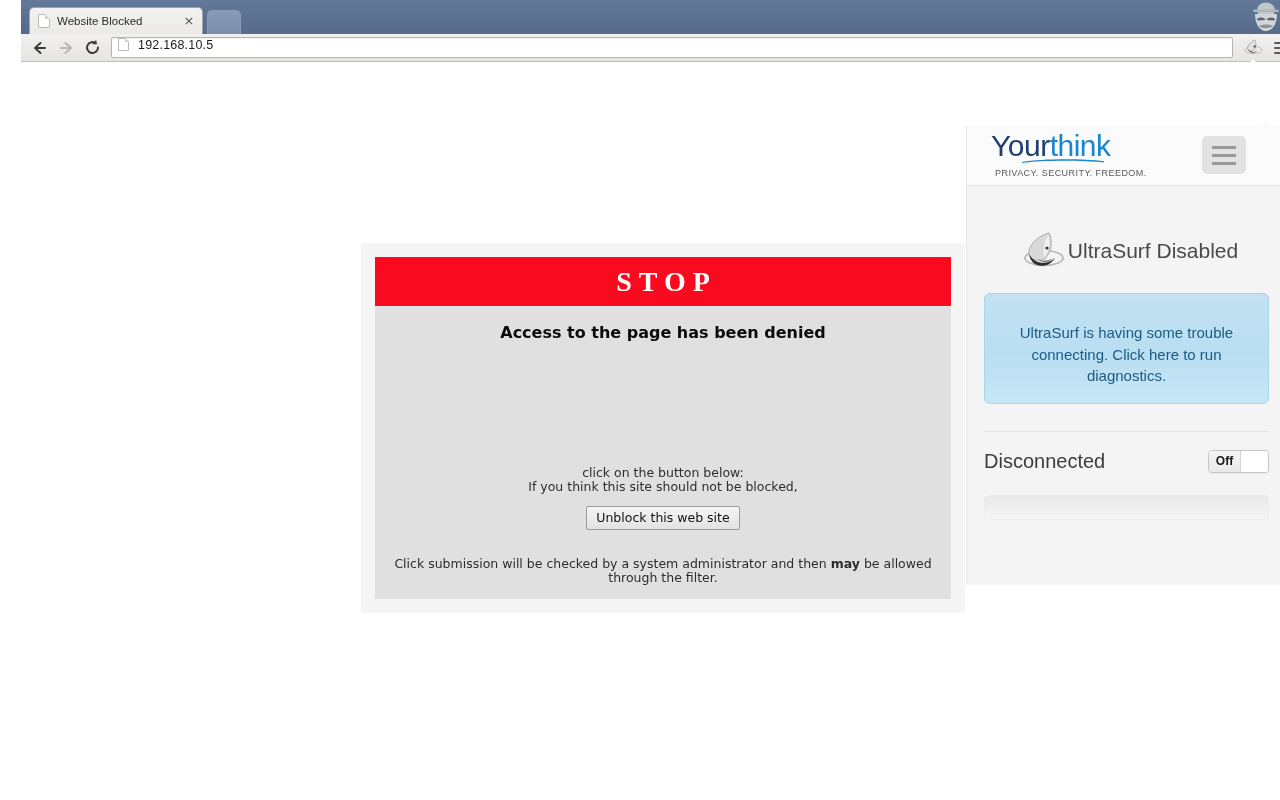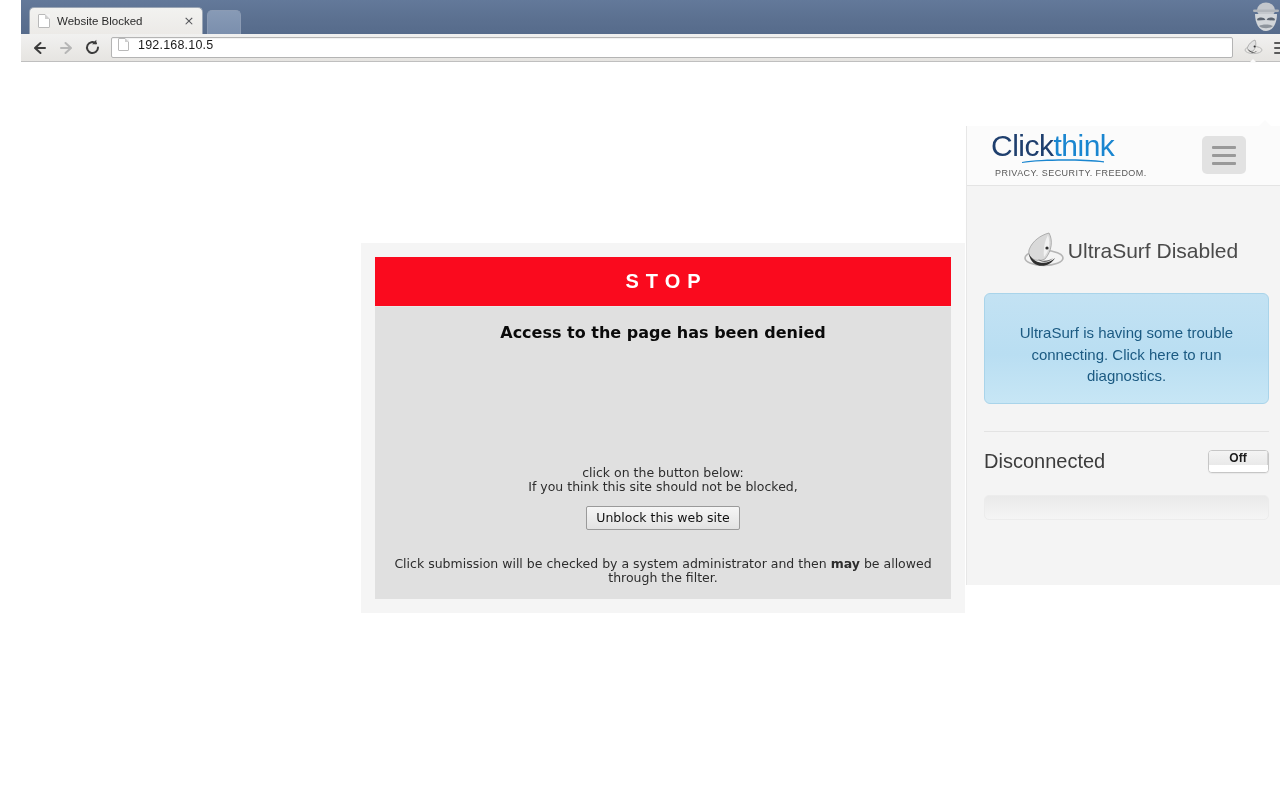--- a/index.html
+++ b/index.html
@@ -170,25 +170,25 @@
     padding: 14px;
   }
   .stop-banner {
     background: #fa0a1e;
     height: 50px;
     display: flex; align-items: center; justify-content: center;
     border-bottom: 1px solid #e8e8e8;
   }
   .stop-banner-text {
     color: #ffffff;
-    font-size: 20px;
+    font-size: 28px;
     font-weight: bold;
     letter-spacing: 7px;
     text-indent: 7px;
-    font-family: Liberation Sans, sans-serif;
+    font-family: Liberation Serif, serif;
   }
   .block-body {
     background: #e0e0e0;
     padding: 16px 12px 14px 12px;
     min-height: 292px;
     display: flex;
     flex-direction: column;
   }
   .block-heading {
     text-align: center;
@@ -338,21 +338,20 @@
     font-family: "Liberation Sans", sans-serif;
   }
   .us-toggle {
     width: 61px; height: 23px;
     background: #fdfdfd;
     border: 1px solid #c6c6c6;
     border-radius: 4px;
     display: flex; align-items: stretch;
     overflow: hidden;
     box-shadow: 0 1px 1px rgba(0,0,0,0.05);
-    flex-direction: column;
   }
   .us-toggle-label {
     flex: 1 1 auto;
     background: linear-gradient(to bottom, #f4f4f4 0%, #e9e9e9 100%);
     display: flex; align-items: center; justify-content: center;
     font-size: 12px;
     font-weight: bold;
     color: #1a1a1a;
     font-family: "Liberation Sans", sans-serif;
     border-right: 1px solid #d3d3d3;
@@ -469,21 +468,21 @@
         <div class="block-footer">
           <span>Click submission will be checked by a system administrator and then </span><b>may</b><span> be allowed through the filter.</span>
         </div>
       </div>
     </div>
 
     <div class="us-panel">
 
       <div class="us-header">
         <div class="us-logo">
-          <div class="us-logo-text"><span class="us-logo-ultra">Click</span><span class="us-logo-surf">think</span></div>
+          <div class="us-logo-text"><span class="us-logo-ultra">Your</span><span class="us-logo-surf">think</span></div>
         </div>
         <svg class="us-swoosh" viewBox="0 0 82 5">
           <path d="M0 4 C20 0.5 60 0.5 82 3.2 L82 4.6 C60 2.2 20 2.2 0 5 Z" fill="#1a86d0"></path>
         </svg>
         <div class="us-tagline">PRIVACY. SECURITY. FREEDOM.</div>
 
         <div class="us-menu-btn">
           <span></span>
             <span></span>
             <span></span>

